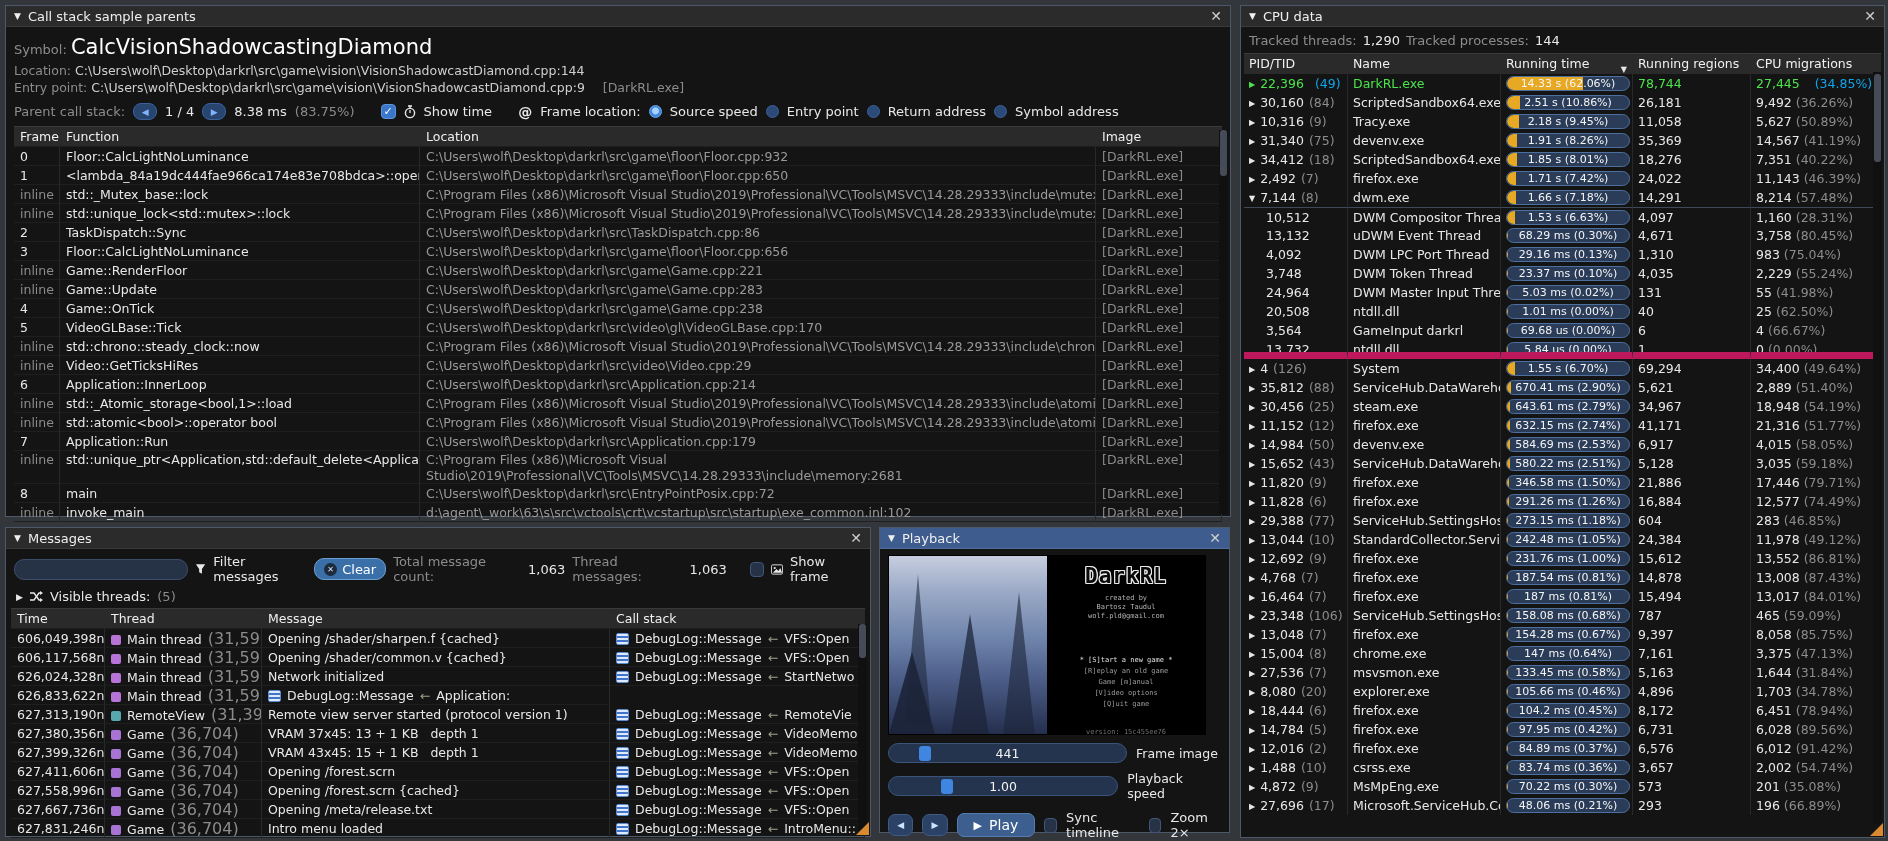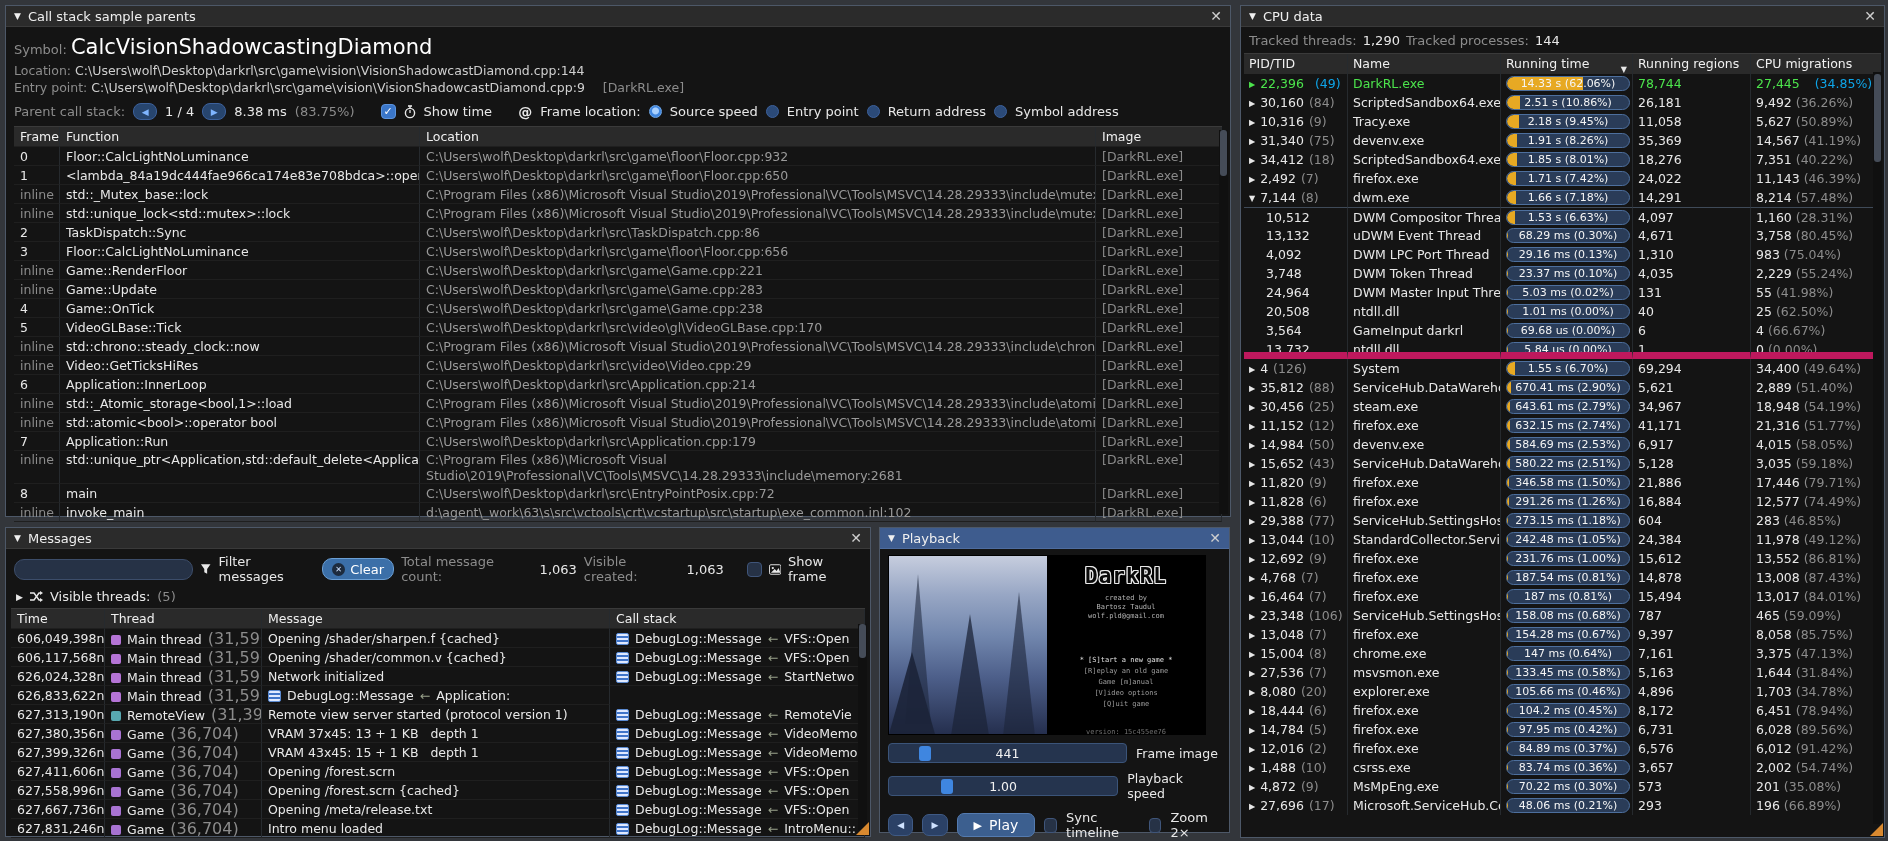--- a/index.html
+++ b/index.html
@@ -82,21 +82,21 @@
     font-family:"DejaVu Sans Mono","Liberation Mono",monospace; font-size:7px; text-align:center;
     display:flex; flex-direction:column; align-items:center; padding-top:8px; }
   .game-logo { font-size:21px; font-weight:bold; letter-spacing:1px; color:#0a0a0a; margin-bottom:6px;
     text-shadow:-1px 0 #e8e8e8,1px 0 #e8e8e8,0 -1px #e8e8e8,0 1px #e8e8e8,-1px -1px #e8e8e8,1px 1px #e8e8e8,-1px 1px #e8e8e8,1px -1px #e8e8e8; }
   .credit { line-height:9px; color:#b5b5b5; }
   .menu-block { margin-top:34px; line-height:11px; }
   .menu-line0 { color:#e0e0e0; }
   .menu-line { color:#9c9c9c; }
   .version-line { margin-top:18px; color:#6f6f6f; }
   .slider-row { display:flex; align-items:center; gap:9px; margin-top:8px; }
-  .slider { position:relative; width:239px; height:20px; background:#25344e; border:1px solid #3b5479; border-radius:4px; }
+  .slider { position:relative; width:239px; height:20px; background:#25344e; border:1px solid #3b5479; border-radius:10px; }
   .s-handle { position:absolute; top:2px; width:12px; height:15px; background:#3f86e0; border-radius:3px; cursor:ew-resize; }
   .s-val { position:absolute; left:0; right:0; text-align:center; line-height:19px; color:#f2f2f2; }
   .pb-buttons { display:flex; align-items:center; gap:9px; margin-top:9px; }
   .stepbtn { width:30px; height:22px; background:#2b4166; border:1px solid #3f5a85; border-radius:7px;
              color:#cfe2ff; font-size:9px; display:inline-flex; align-items:center; justify-content:center; cursor:pointer; }
   .play-btn { display:inline-flex; align-items:center; gap:7px; height:24px; padding:0 16px;
               background:#3c5f8f; border:1px solid #547bb0; border-radius:7px; color:#fff; font-size:14px; cursor:pointer; }
 
   
   #cpu-panel { left:1240px; top:5px; width:645px; height:833px; }
@@ -312,21 +312,21 @@
     <svg class="ico" width="12" height="12" viewBox="0 0 12 12">
         <path d="M1 1 H11 L7.5 6 V11 L4.5 9.5 V6 Z" fill="#e8e8e8"></path>
       </svg>
     <span>Filter messages</span>
     <span class="clear-btn">
       <span class="clear-ico">✕</span>
       <span>Clear</span>
     </span>
     <span class="dim">Total message count:</span>
     <span>1,063</span>
-    <span class="dim">Visible created:</span>
+    <span class="dim">Thread messages:</span>
     <span>1,063</span>
     <span class="gap"></span>
     <span class="cb"></span>
     <svg class="ico" width="13" height="11" viewBox="0 0 13 11">
         <rect x="0.5" y="0.5" width="12" height="10" rx="1.5" fill="none" stroke="#e8e8e8"></rect>
         <circle cx="4" cy="4" r="1.2" fill="#e8e8e8"></circle>
         <path d="M2 9 L6 5 L8 7 L10 4 L12 9 Z" fill="#e8e8e8"></path>
       </svg>
     <span>Show frame</span>
   </div>

